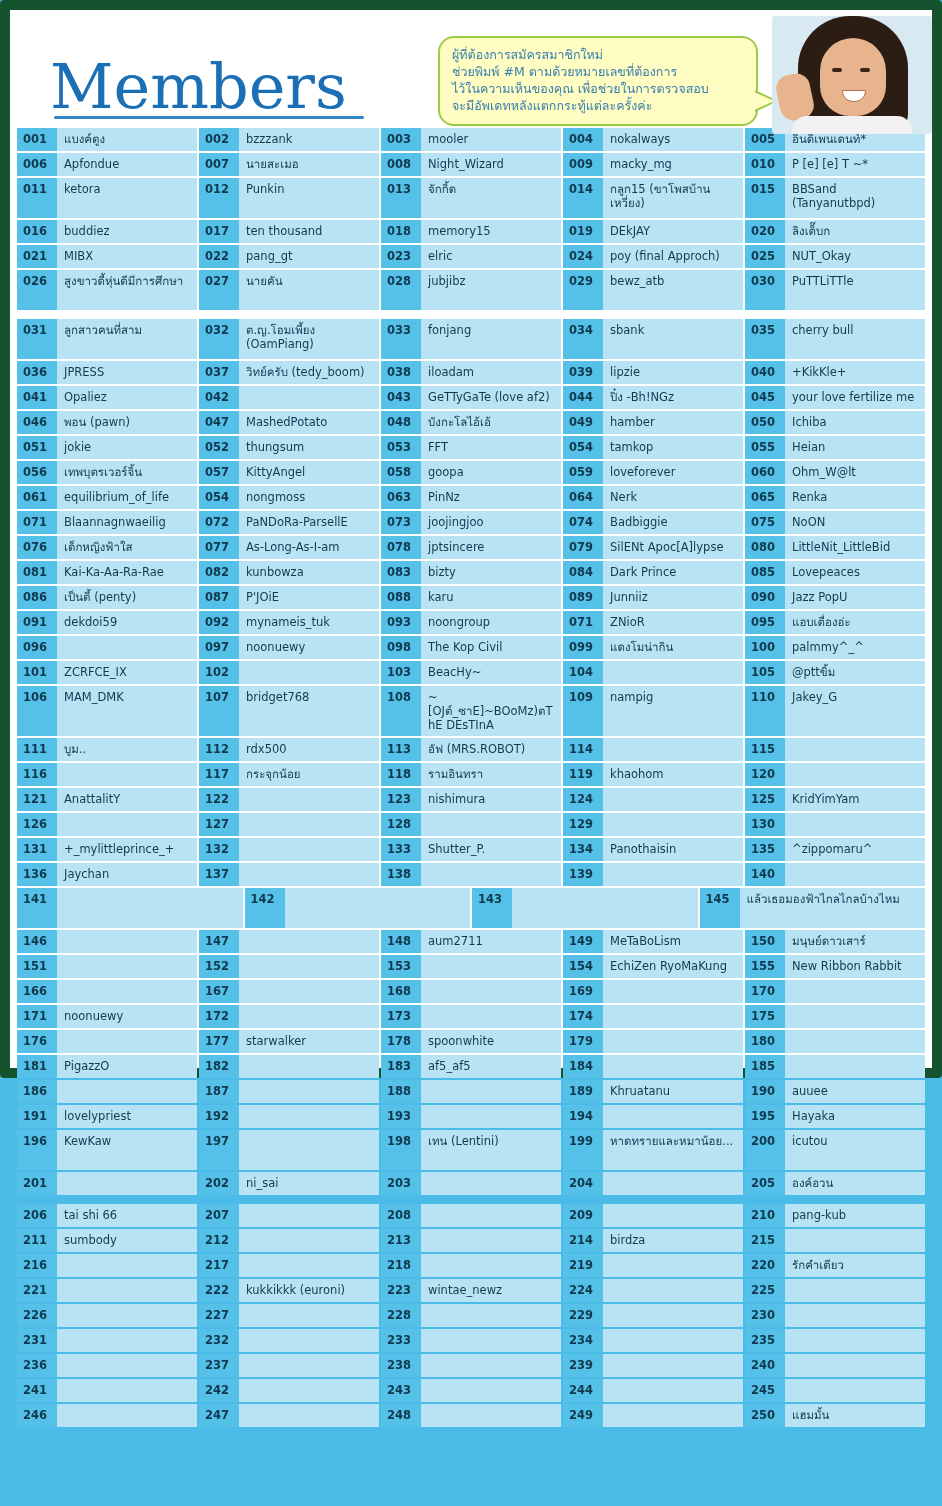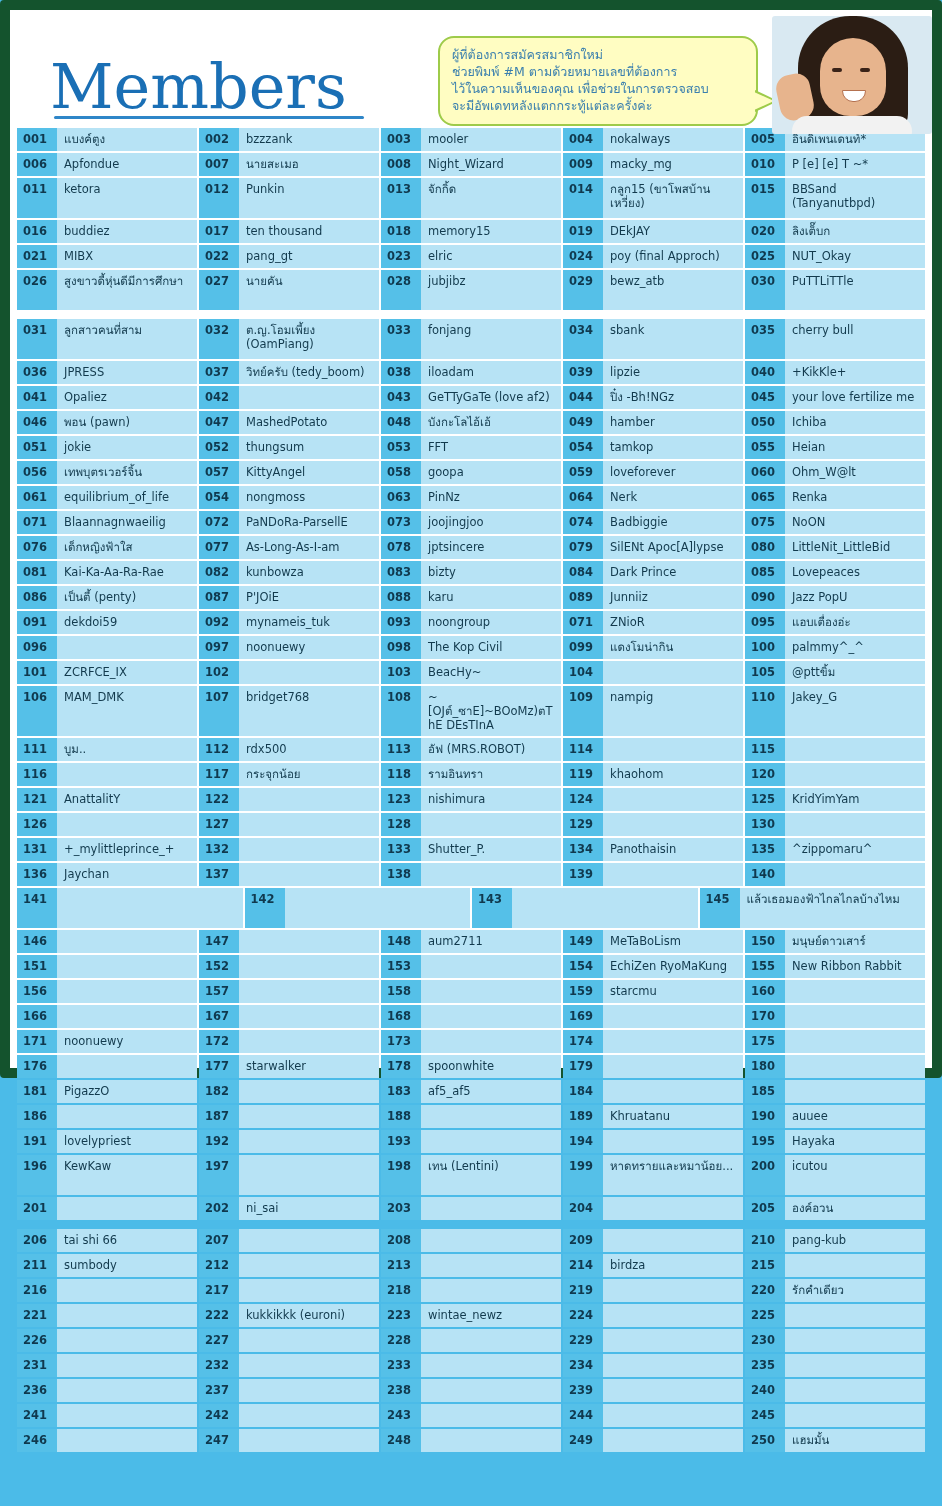--- a/index.html
+++ b/index.html
@@ -829,42 +829,20 @@
           <div class="num">154</div>
           <div class="nm">EchiZen RyoMaKung</div>
         </div>
         <div class="cell">
           <div class="num">155</div>
           <div class="nm">New Ribbon Rabbit</div>
         </div>
       </div>
       <div class="row">
         <div class="cell empty">
-          <div class="num">156</div>
-          <div class="nm"></div>
-        </div>
-        <div class="cell empty">
-          <div class="num">157</div>
-          <div class="nm"></div>
-        </div>
-        <div class="cell empty">
-          <div class="num">158</div>
-          <div class="nm"></div>
-        </div>
-        <div class="cell">
-          <div class="num">159</div>
-          <div class="nm">starcmu</div>
-        </div>
-        <div class="cell empty">
-          <div class="num">160</div>
-          <div class="nm"></div>
-        </div>
-      </div>
-      <div class="row">
-        <div class="cell empty">
           <div class="num">166</div>
           <div class="nm"></div>
         </div>
         <div class="cell empty">
           <div class="num">167</div>
           <div class="nm"></div>
         </div>
         <div class="cell empty">
           <div class="num">168</div>
           <div class="nm"></div>

